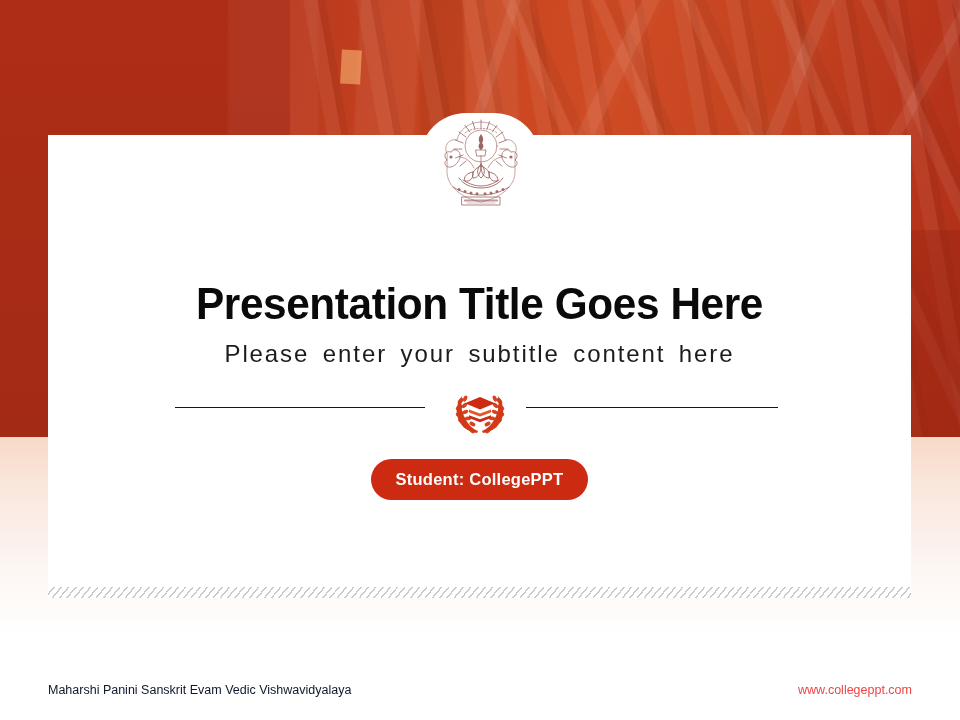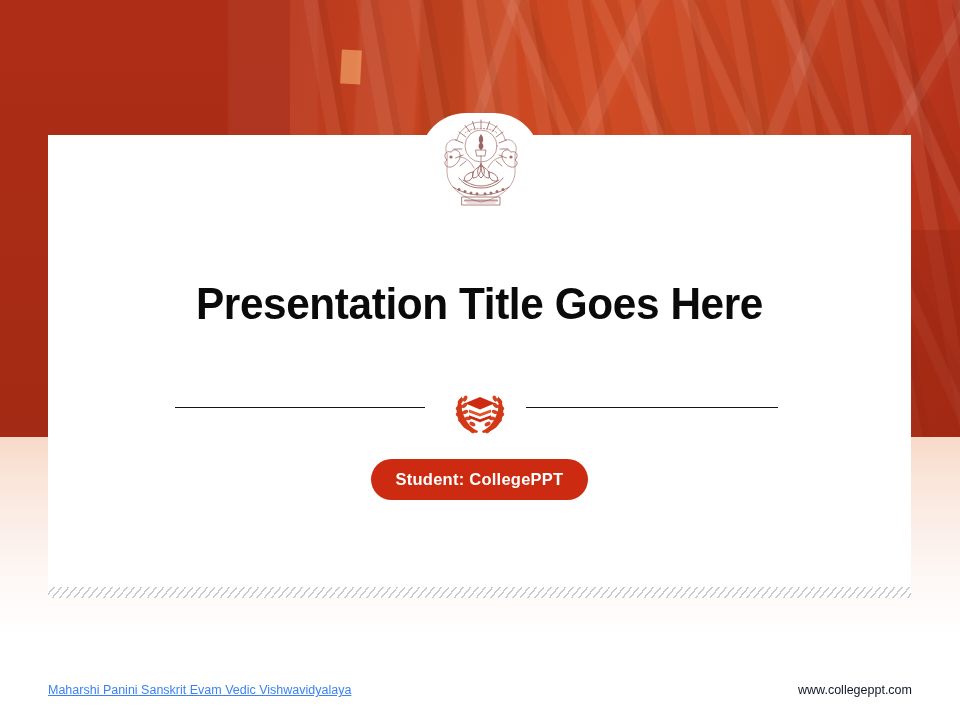--- a/index.html
+++ b/index.html
@@ -269,30 +269,29 @@
     white-space: nowrap;
     font-family: "Liberation Sans", sans-serif;
   }
 
   
   .footer-left {
     position: absolute;
     left: 48px;
     top: 683px;
     font-size: 12.5px;
-    color: #3b82f6;
+    color: #0f172a;
     white-space: nowrap;
-    text-decoration: underline;
   }
   .footer-right {
     position: absolute;
     right: 48px;
     top: 683px;
     font-size: 12.5px;
-    color: #0f172a;
+    color: #ef4444;
     white-space: nowrap;
     margin-left: 20px;
   }
 </style>
 </head>
 <body>
 
 <div id="slide">
 
   <div class="bg-photo">
@@ -389,20 +388,21 @@
         <path d="M36 84.5 L68 84.5" stroke-width="2.2" opacity="0.55"></path>
         <path d="M38 87 L66 87" stroke-width="1.2" opacity="0.35"></path>
 
         <path d="M36 17 C42 11 62 11 68 17" stroke-dasharray="1.4 1.8" opacity="0.65"></path>
       </g>
     </svg>
   </div>
 
   <div class="title">Presentation Title Goes Here</div>
 
+  <div class="subtitle">Please enter your subtitle content here</div>
 
   <div class="divider">
     <div class="rule rule-left"></div>
     <div class="emblem">
       <svg viewBox="0 0 58 50" width="58" height="50" xmlns="http://www.w3.org/2000/svg">
 
         <g fill="#d23a17">
           <path d="M26 46 C16 45 8 38 6 28 C5 21 7 14 11 9 C10 16 10 23 13 29 C16 36 21 42 27 44 Z"></path>
           <g opacity="0.95">
             <ellipse cx="9.5" cy="14" rx="3.6" ry="2.1" transform="rotate(-52 9.5 14)"></ellipse>

